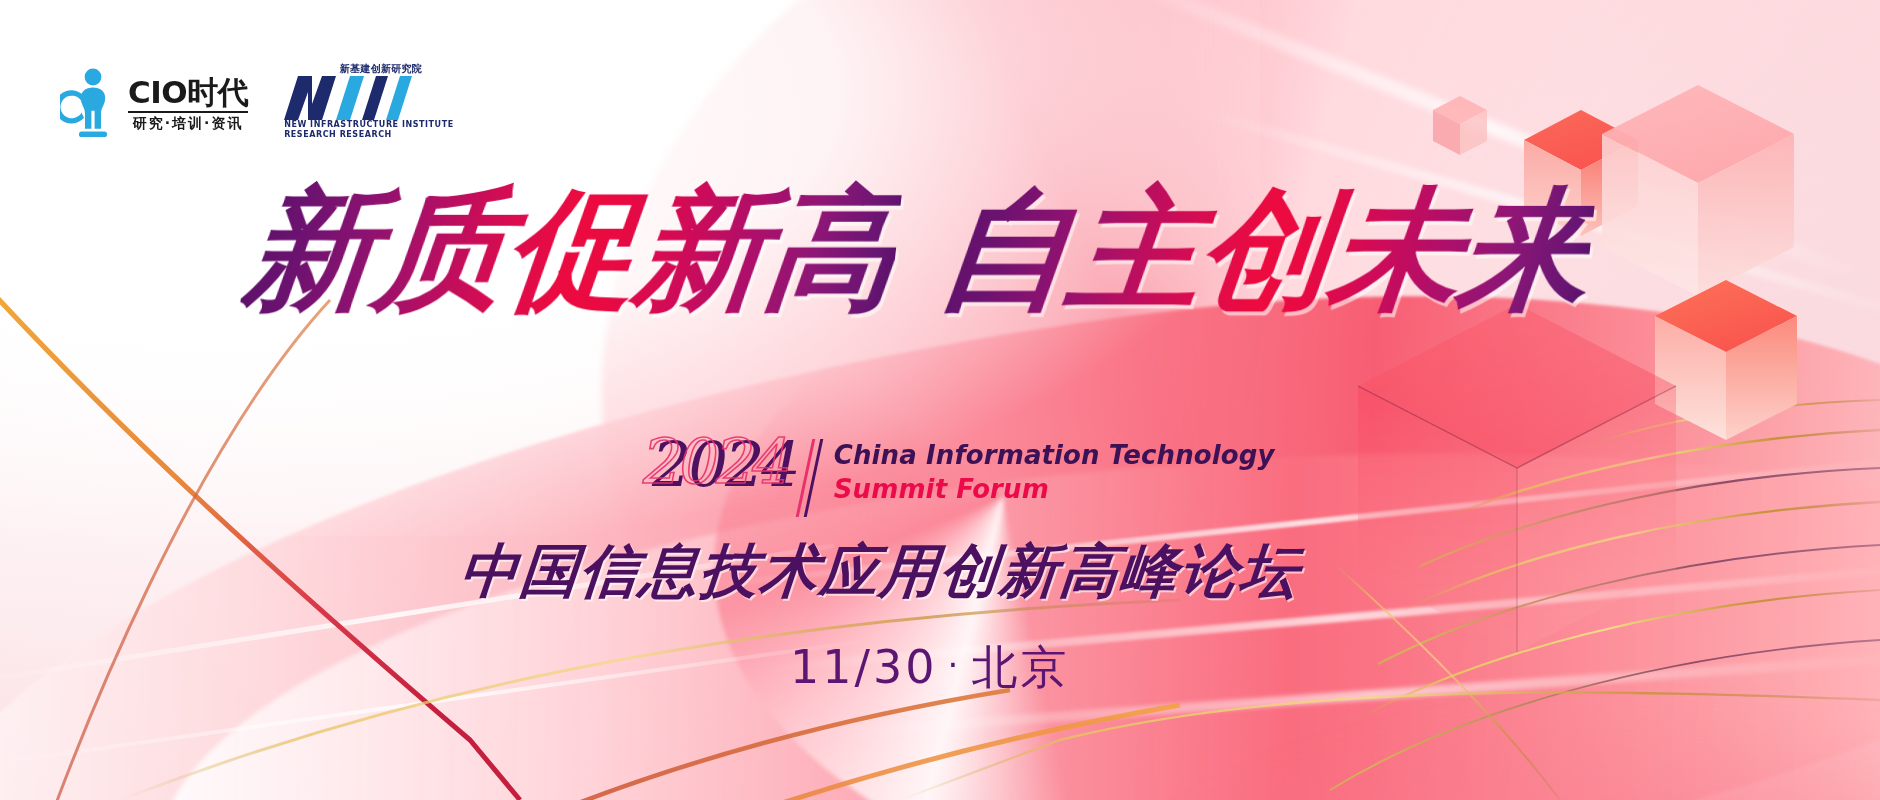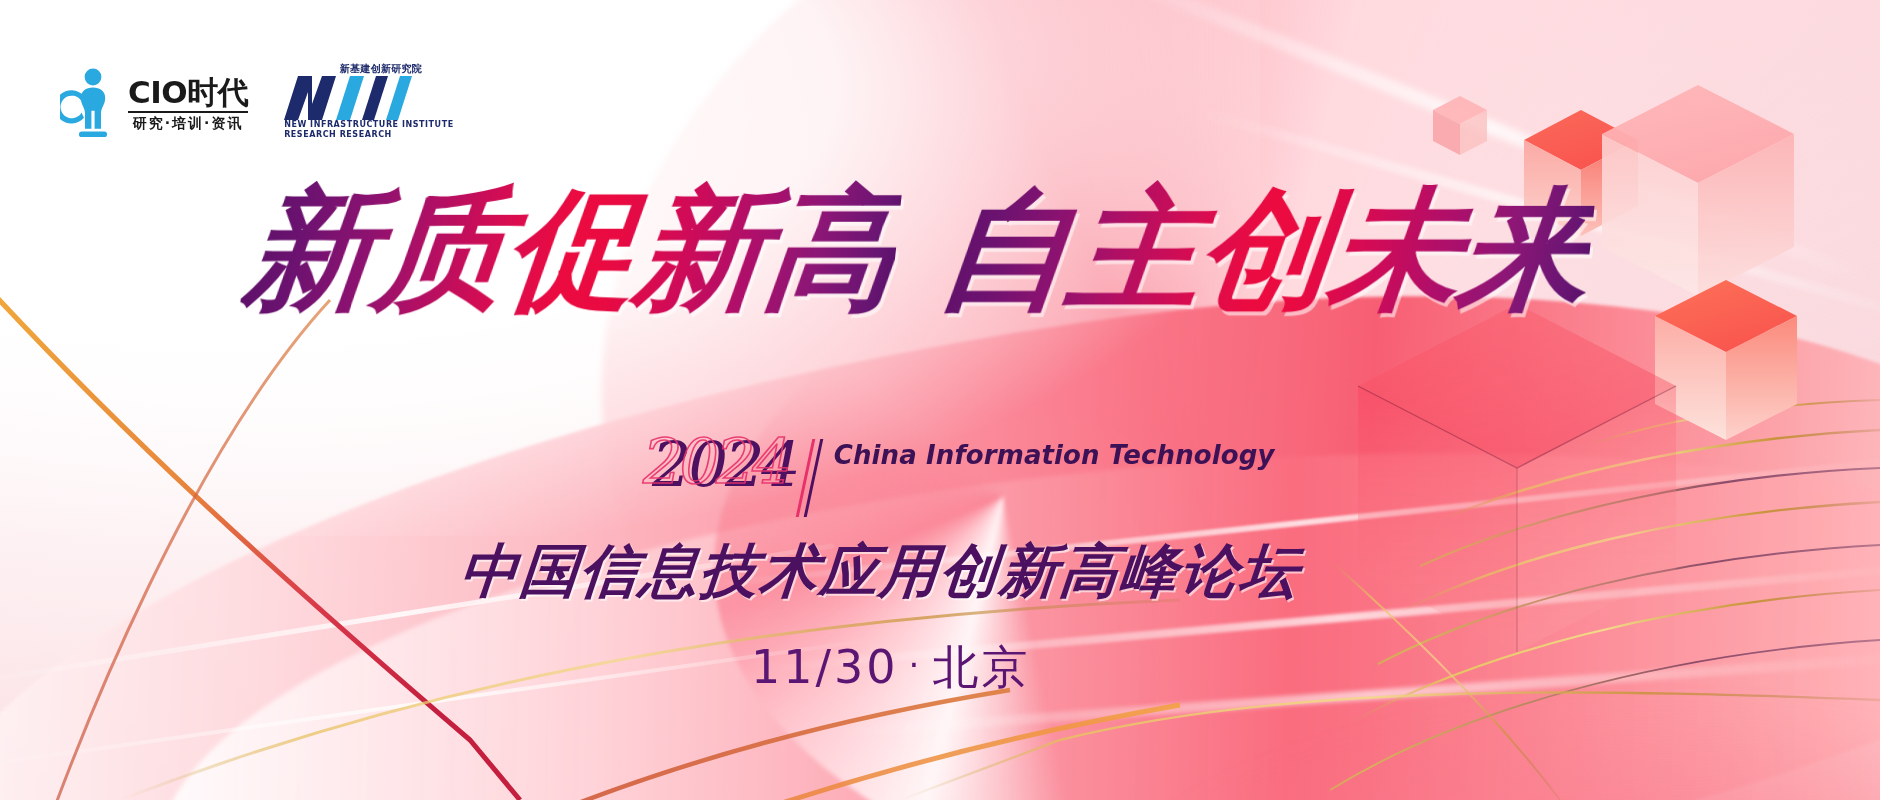--- a/index.html
+++ b/index.html
@@ -153,21 +153,21 @@
     position:absolute;left:460px;top:542px;
     font-family:"DejaVu Sans","Liberation Sans",sans-serif;
     font-weight:700;font-size:58px;line-height:1;color:#4b1060;
     letter-spacing:2px;white-space:nowrap;font-style:italic;
     transform:skewX(-5deg);
     text-shadow:2px 2px 0 rgba(255,255,255,.6);
   }
 
   
   #dateline{
-    position:absolute;left:751px;top:644px;
+    position:absolute;left:790px;top:644px;
     font-family:"DejaVu Sans","Liberation Sans",sans-serif;
     font-weight:400;font-size:46px;line-height:1;color:#5a1672;
     letter-spacing:3px;white-space:nowrap;
   }
   #dateline .sep{padding:0 10px;font-size:34px;vertical-align:6px;}
 </style>
 </head>
 <body>
 
 <div id="banner">
@@ -382,20 +382,21 @@
     <div id="year">
       <span class="echo">2024</span>
       <span>2024</span>
     </div>
     <div id="year-bars">
         <i></i>
         <i></i>
       </div>
     <div id="eng">
       <div class="eng-line">China Information Technology</div>
+      <div class="eng-line accent">Summit Forum</div>
     </div>
   </div>
 
   <div id="subtitle">中国信息技术应用创新高峰论坛</div>
 
   <div id="dateline">
     <span>11/30</span><span class="sep">·</span><span>北京</span>
   </div>
 
 </div>

